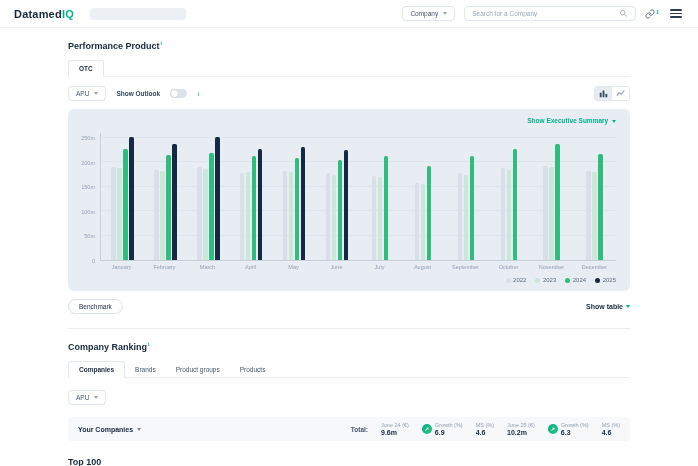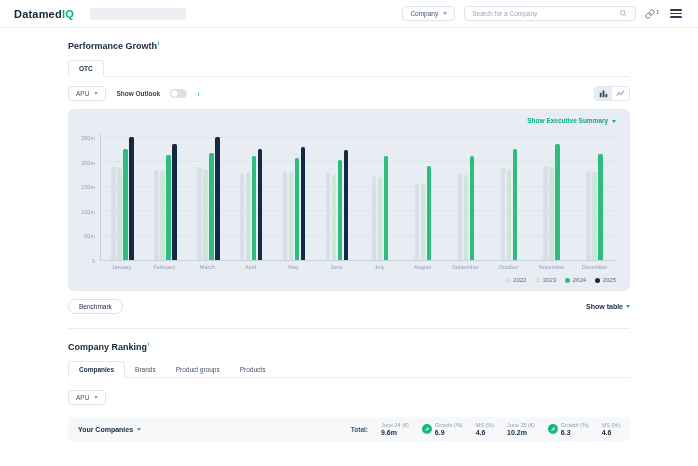--- a/index.html
+++ b/index.html
@@ -152,21 +152,21 @@
           <i></i>
           <i></i>
       </div>
     </div>
   </header>
 
   <main>
 
     <section>
       <div class="section-title">
-        <span>Performance Growth</span><sup class="info">i</sup>
+        <span>Performance Product</span><sup class="info">i</sup>
       </div>
 
       <div class="tabbar">
         <div class="tab active">OTC</div>
       </div>
 
       <div class="controls">
         <div class="select">
           <span>APU</span>
           <span class="chev"></span>
@@ -386,15 +386,16 @@
 
           <div class="metric">
             <span class="stack">
               <span class="m-label">MS (%)</span>
               <span class="m-value">4.6</span>
             </span>
           </div>
         </div>
       </div>
 
+      <div class="top100">Top 100</div>
     </section>
   </main>
 </div>
 
 </body></html>

